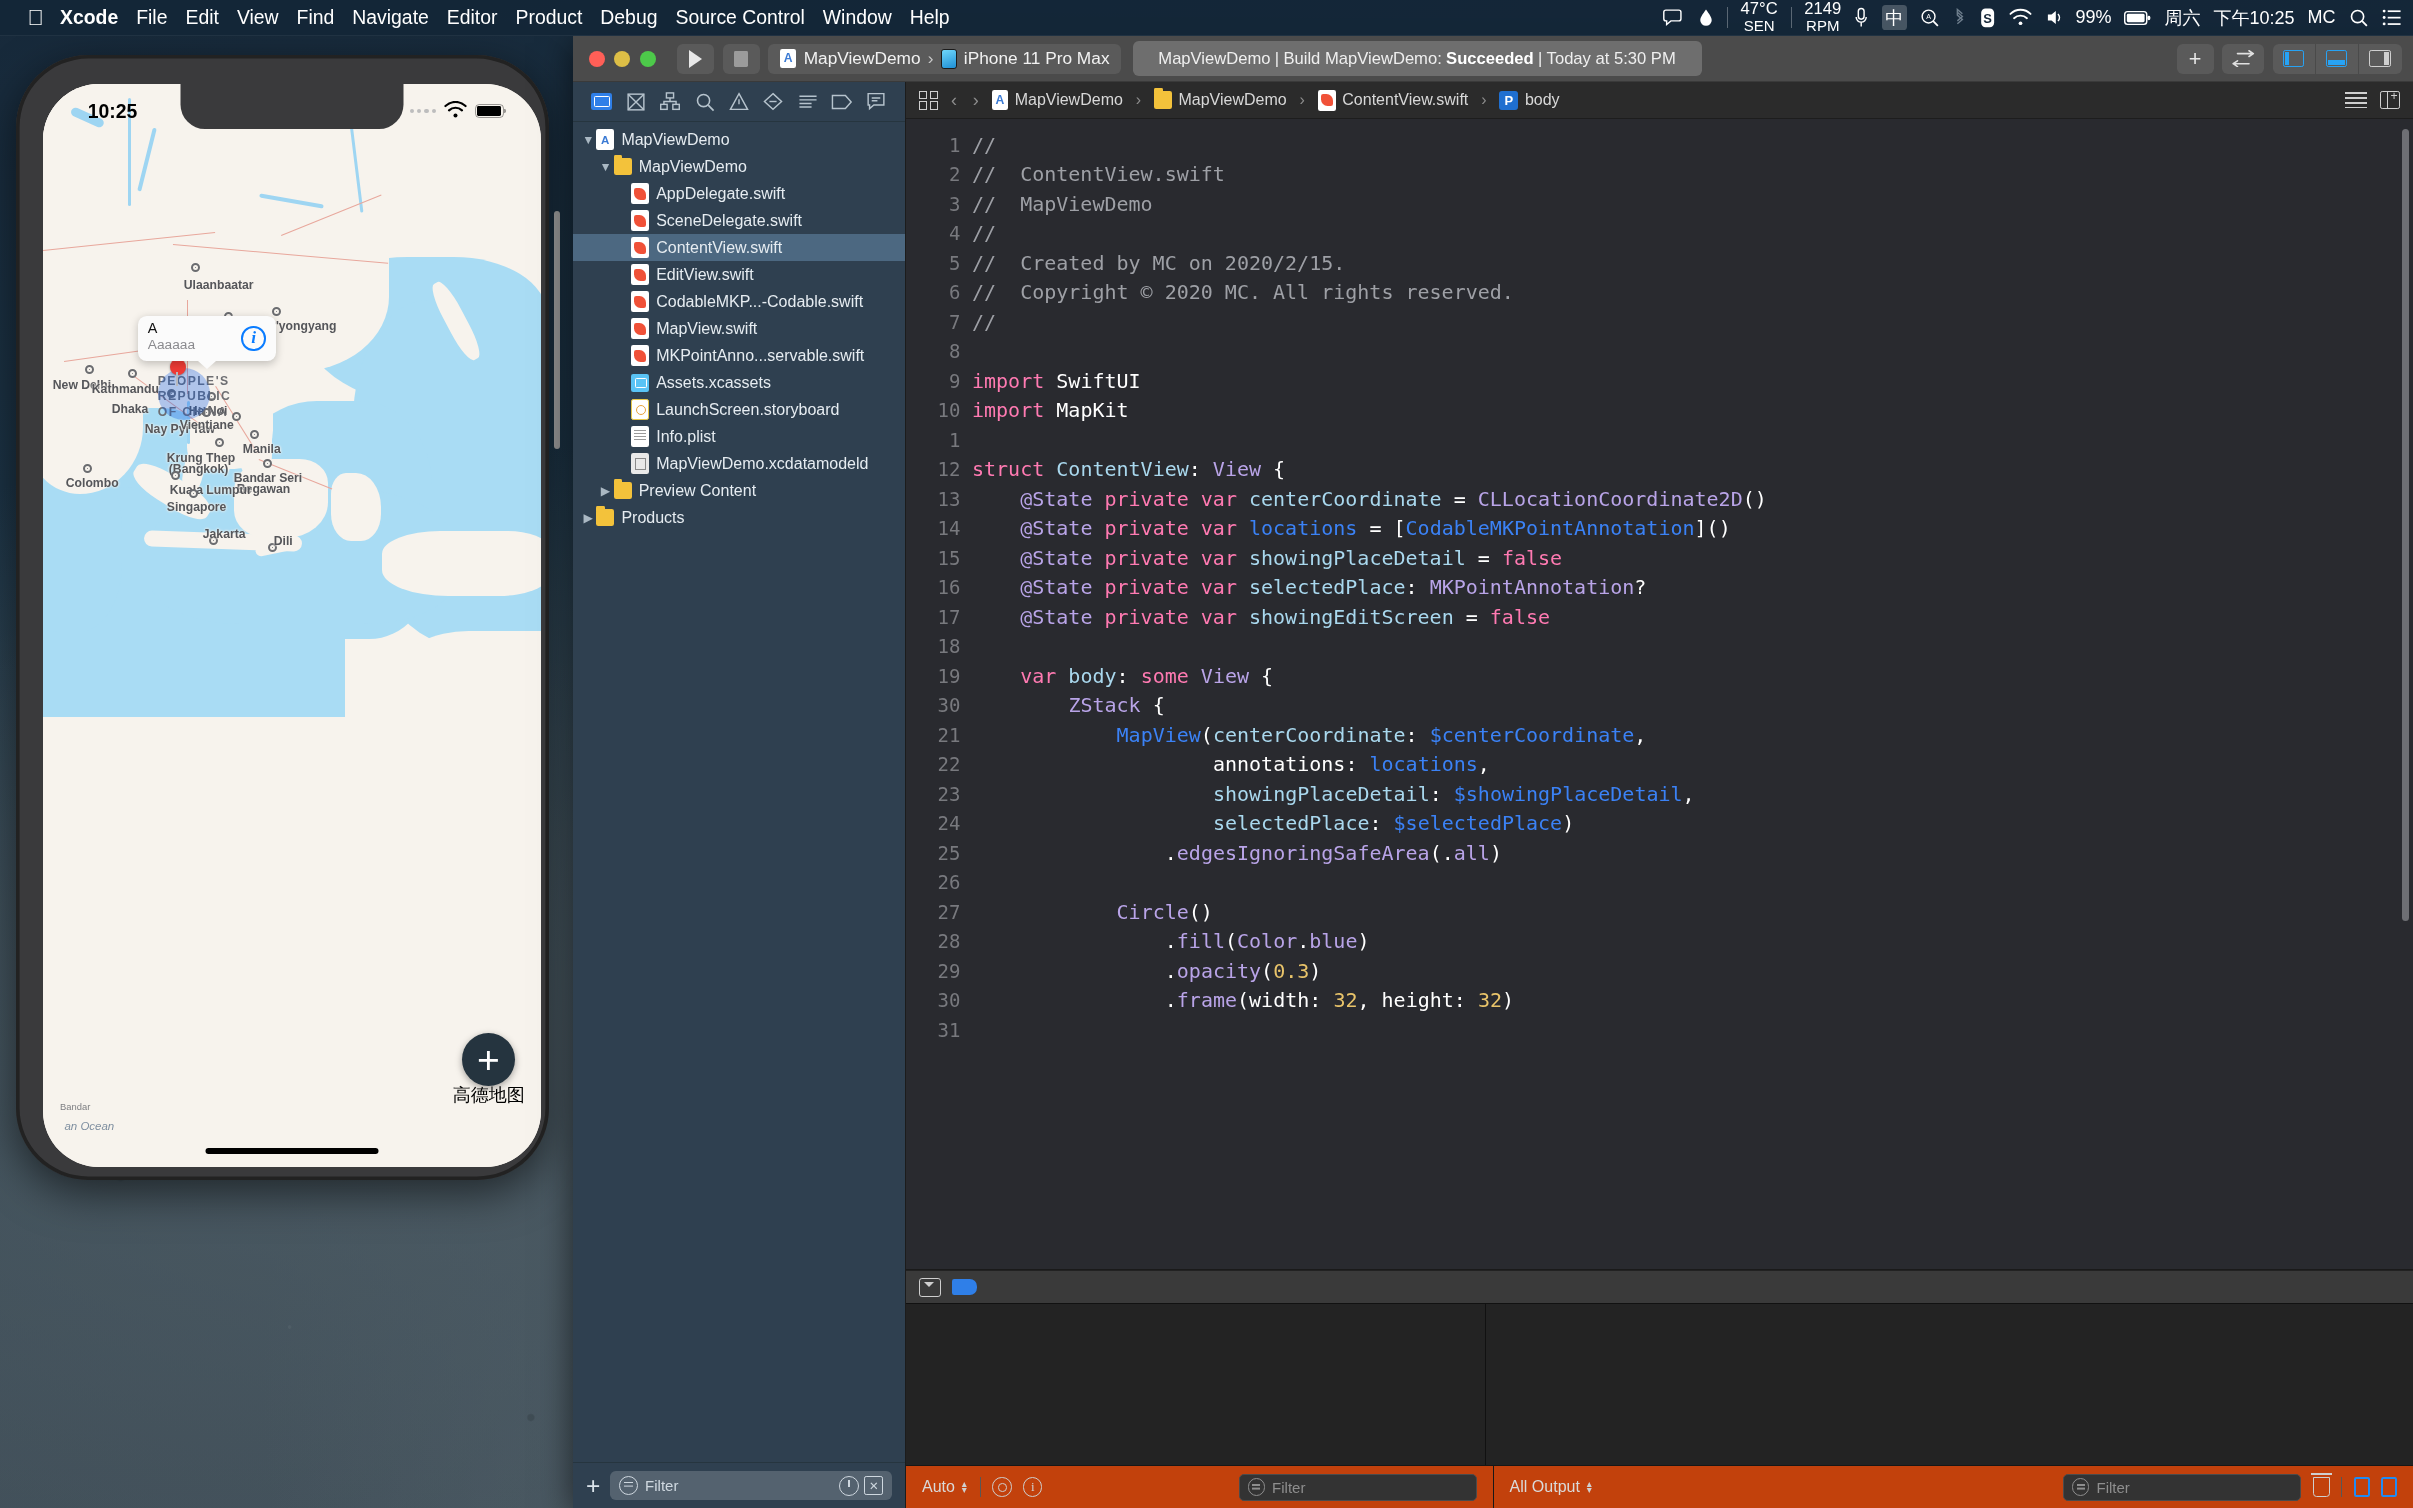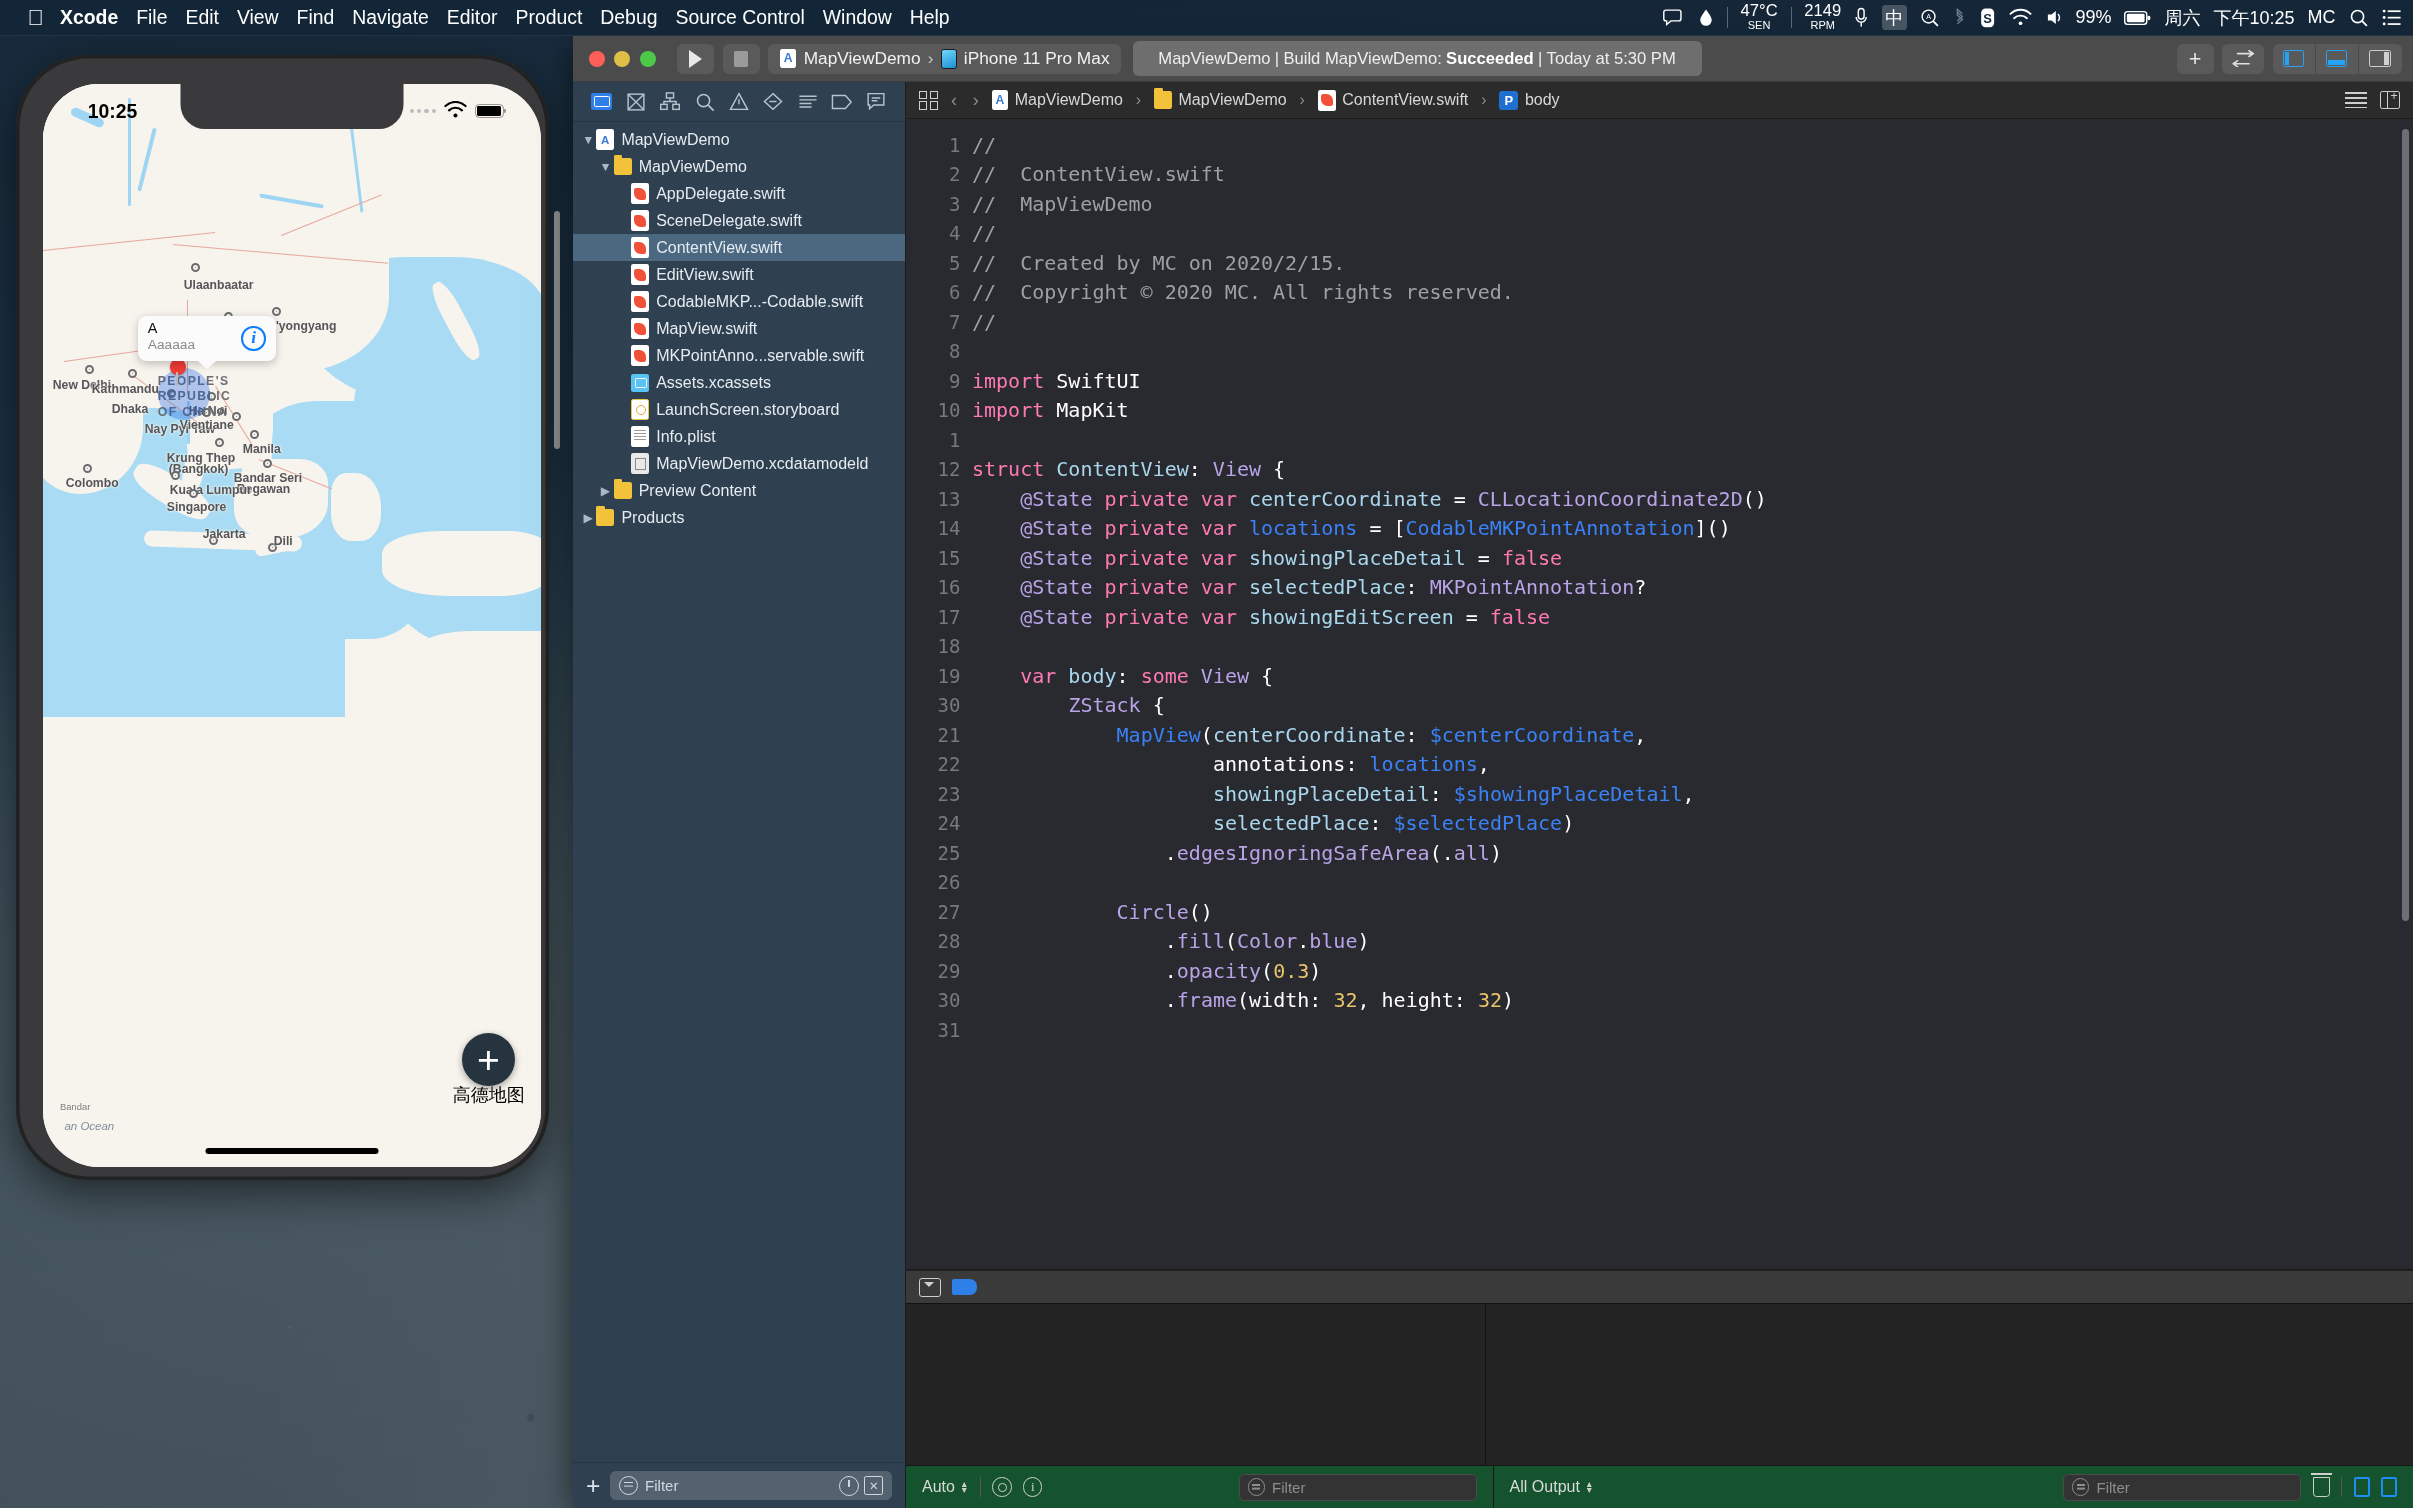--- a/index.html
+++ b/index.html
@@ -39,21 +39,21 @@
     border-bottom: 0.7px solid rgba(255,255,255,.06);
   }
   .menubar .apple { font-size: 22px; margin: 0 16px 0 16px; line-height: 1; }
   .menubar .mi { margin-right: 18px; white-space: nowrap; }
   .menubar .mi.bold { font-weight: bold; }
   .menubar .spacer { flex: 1; }
   .status-item { margin-left: 13px; display: flex; align-items: center; white-space: nowrap; font-size: 18px; }
   .status-sep { width: 0.7px; height: 21.6px; background: rgba(255,255,255,.3); margin-left: 13px; }
   .stack2 { display: flex; flex-direction: column; align-items: center; line-height: 1.02; margin-left: 13px; }
   .stack2 .big { font-size: 16.6px; }
-  .stack2 .small { font-size: 11px; }
+  .stack2 .small { font-size: 15px; }
   .ime-box { background: rgba(255,255,255,.22); border-radius: 3.6px; padding: 0.7px 3.6px; }
   .battpct { font-size: 18px; margin-left: 13px; }
 
   
   .simulator {
     position: absolute; left: 5.8px; top: 42px;
     width: 553px; height: 1145px; z-index: 25;
   }
   .sim-frame {
     position: absolute; left: 10px; top: 13px; width: 533px; height: 1125px;
@@ -362,21 +362,21 @@
   .dbg-ic::after {
     content: ""; position: absolute; left: 4.3px; top: 3.6px;
     border-left: 5px solid transparent; border-right: 5px solid transparent; border-top: 5.8px solid #cfcfcf;
   }
   .dbg-flag { width: 24.5px; height: 16px; background: #2f7fe8; border-radius: 2.2px 7.2px 7.2px 2.2px; }
 
   .debug-panes { flex: 0 0 162px; display: flex; background: #232323; border-top: 0.7px solid #111; }
   .dbg-vars { flex: 1; border-right: 0.7px solid #111; }
   .dbg-console { flex: 1.6; }
   .debug-footbar {
-    height: 43px; flex: 0 0 43px; display: flex; background: #14532d; border-top: 0.7px solid #171717;
+    height: 43px; flex: 0 0 43px; display: flex; background: #c2410c; border-top: 0.7px solid #171717;
   }
   .dfoot-l { flex: 1; display: flex; align-items: center; padding: 0 16px; gap: 11.5px; border-right: 0.7px solid #171717; }
   .dfoot-r { flex: 1.6; display: flex; align-items: center; padding: 0 16px; gap: 11.5px; }
   .auto-lbl { color: #dadada; font-size: 16px; display: flex; align-items: center; gap: 5px; }
   .updown { display: flex; flex-direction: column; font-size: 8.6px; line-height: 6.5px; color: #cfcfcf; }
   .vsep { width: 0.7px; height: 20px; background: #575757; }
   .tgt-ic { width: 19.4px; height: 19.4px; border: 1.8px solid #cfcfcf; border-radius: 50%; position: relative; }
   .tgt-ic::after { content: ""; position: absolute; left: 5px; top: 5px; width: 6.5px; height: 6.5px; border-radius: 50%; border: 1.4px solid #cfcfcf; }
   .i-ic {
     width: 19.4px; height: 19.4px; border: 1.8px solid #cfcfcf; border-radius: 50%;

